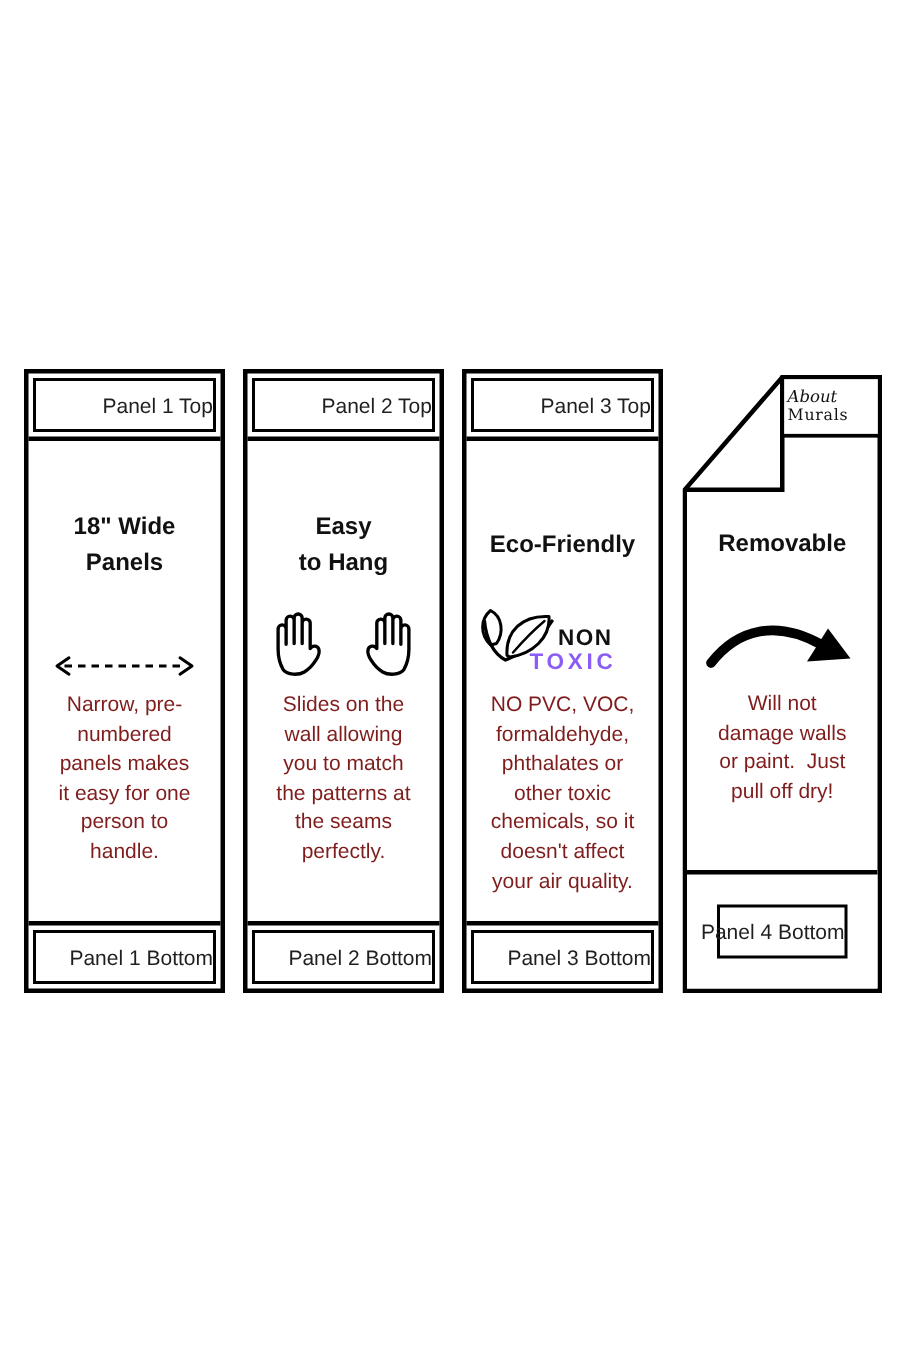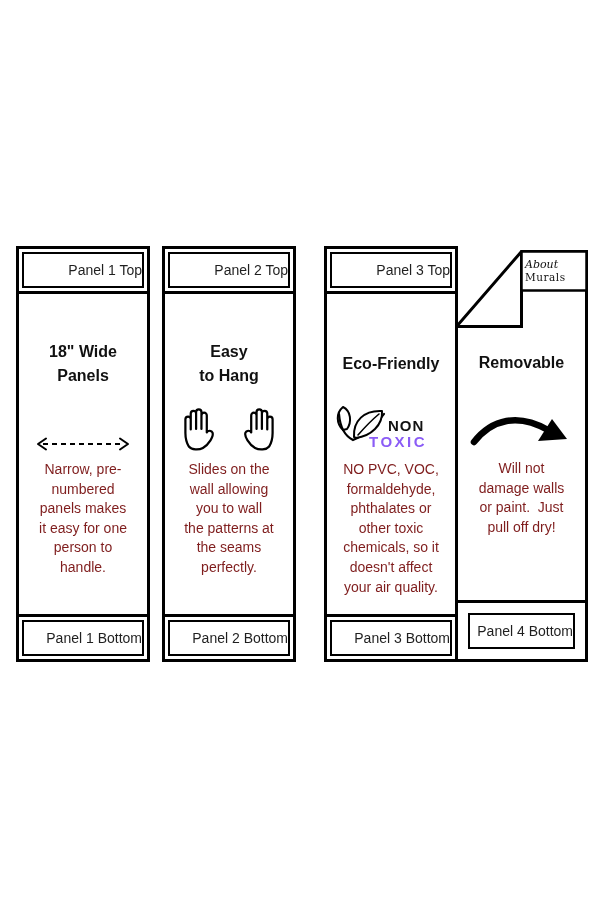--- a/index.html
+++ b/index.html
@@ -5,21 +5,21 @@
   html,body{margin:0;padding:0;background:#ffffff;}
   .canvas{
     position:relative;width:600px;height:900px;background:#ffffff;overflow:hidden;
     font-family:"Liberation Sans","DejaVu Sans",sans-serif;color:#1f1f1f;
   }
   
   .panel{
     position:absolute;top:246px;width:134px;height:416px;box-sizing:border-box;
     border:3px solid #000;background:#fff;display:flex;flex-direction:column;
   }
-  #p1{left:16px}#p2{left:162px}#p3{left:324px}
+  #p1{left:16px}#p2{left:162px}#p3{left:308px}
   .panel-header{padding:3px;border-bottom:3px solid #000;}
   .panel-footer{padding:3px;border-top:3px solid #000;margin-top:auto;}
   .label-box{
     box-sizing:border-box;border:2px solid #000;height:36px;background:#fff;
     display:flex;align-items:center;justify-content:flex-end;
   }
   .label-box span{font-size:14px;white-space:pre;color:#1f1f1f;}
   .panel-body{flex:1;display:flex;flex-direction:column;align-items:center;text-align:center;}
   .heading{
     margin-top:44px;height:52px;display:flex;flex-direction:column;justify-content:center;
@@ -41,21 +41,21 @@
   .panel4{position:absolute;left:455px;top:250px;width:133px;height:412px;}
   .p4-outline{position:absolute;left:0;top:0;}
   .p4-logo{
     position:absolute;left:70px;top:6px;width:56px;height:30px;
     display:flex;flex-direction:column;justify-content:center;line-height:1.15;
   }
   .logo-script{font-family:"DejaVu Serif",serif;font-style:italic;font-size:11px;color:#111;}
   .logo-serif{font-family:"DejaVu Serif",serif;font-size:10.5px;color:#111;letter-spacing:0.5px;}
   .p4-body{position:absolute;left:3px;right:3px;top:77px;display:flex;flex-direction:column;align-items:center;text-align:center;}
   .p4-body .heading{margin-top:10px;}
-  .p4-footer{position:absolute;left:3px;right:3px;bottom:3px;border-top:3px solid #000;padding:10px;background:#fff;}
+  .p4-footer{position:absolute;left:3px;right:3px;bottom:3px;border-top:3px solid #000;padding:20px;background:#fff;}
 </style>
 </head>
 <body>
 
 <div class="canvas">
 
   <div class="panel" id="p1">
     <div class="panel-header">
       <div class="label-box">
         <span>Panel 1 Top</span>
@@ -106,21 +106,21 @@
             <path d="M7,41 C5,37.5 3.5,32.5 3.5,27 L3.5,13 A2.75,2.75 0 0 1 9,13 L9,23.5 L9,7 A2.75,2.75 0 0 1 14.5,7 L14.5,23 L14.5,5.5 A2.75,2.75 0 0 1 20,5.5 L20,23 L20,9 A2.75,2.75 0 0 1 25.5,9 L25.5,26.5 C27,24 30.5,24.4 31.4,26.8 C32.3,29.2 31.1,31.8 29.3,34.6 C27.2,37.9 24.6,40.7 21.5,42.5 C17.2,44.9 10,44.6 7,41 Z" fill="none" stroke="#000" stroke-width="2.3" stroke-linecap="round" stroke-linejoin="round"></path>
           </svg>
           <svg class="mirror" width="35" height="46" viewBox="0 0 36 46">
             <path d="M7,41 C5,37.5 3.5,32.5 3.5,27 L3.5,13 A2.75,2.75 0 0 1 9,13 L9,23.5 L9,7 A2.75,2.75 0 0 1 14.5,7 L14.5,23 L14.5,5.5 A2.75,2.75 0 0 1 20,5.5 L20,23 L20,9 A2.75,2.75 0 0 1 25.5,9 L25.5,26.5 C27,24 30.5,24.4 31.4,26.8 C32.3,29.2 31.1,31.8 29.3,34.6 C27.2,37.9 24.6,40.7 21.5,42.5 C17.2,44.9 10,44.6 7,41 Z" fill="none" stroke="#000" stroke-width="2.3" stroke-linecap="round" stroke-linejoin="round"></path>
           </svg>
         </div>
       </div>
       <div class="desc">
         <span>Slides on the</span>
         <span>wall allowing</span>
-        <span>you to wall</span>
+        <span>you to match</span>
         <span>the patterns at</span>
         <span>the seams</span>
         <span>perfectly.</span>
       </div>
     </div>
     <div class="panel-footer">
       <div class="label-box">
         <span>Panel 2 Bottom</span>
       </div>
     </div>

